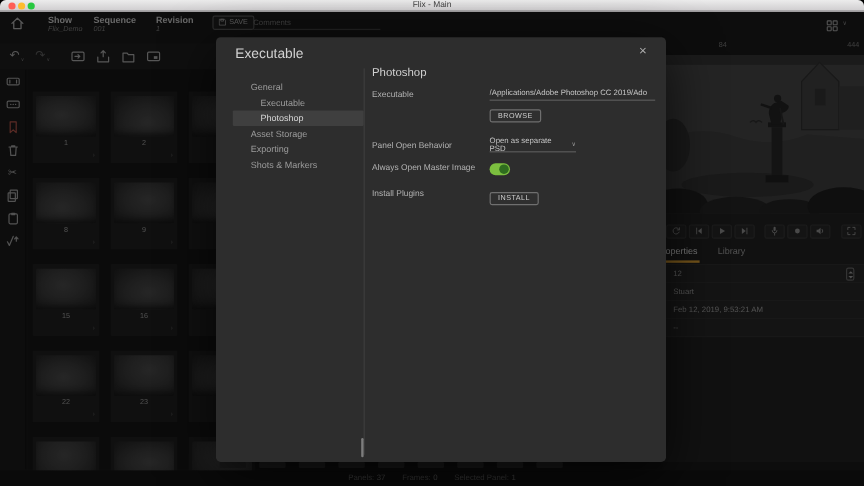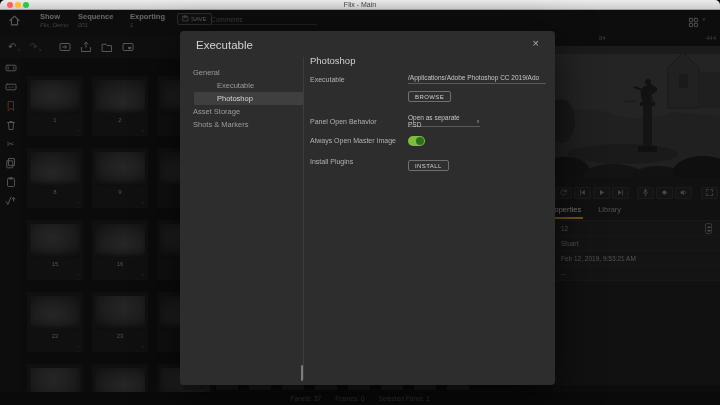--- a/index.html
+++ b/index.html
@@ -81,21 +81,21 @@
 .statusbar b{font-weight:normal;color:#6e6e6e;margin-left:2px}
 
 
 .dim{position:absolute;inset:0;background:rgba(0,0,0,.42);z-index:50}
 
 
 .dialog{position:absolute;left:180px;top:31px;width:375px;height:354px;background:#2d2d2d;border-radius:4px;box-shadow:0 12px 45px rgba(0,0,0,.7);z-index:100}
 .dtitle{position:absolute;left:16px;top:8px;font-size:11.5px;color:#d2d2d2}
 .dclose{position:absolute;right:16px;top:6px;font-size:11px;color:#b0b0b0;cursor:default}
 .dsidebar{position:absolute;left:0;top:35px;width:123px}
-.pref-item{position:relative;height:13px;line-height:13px;font-size:7.5px;color:#9c9c9c;padding-left:13px}
+.pref-item{position:relative;height:13px;line-height:13px;font-size:7.5px;color:#9c9c9c;padding-left:29px}
 .pref-item.ind{padding-left:37px}
 .pref-item.sel{background:#3f3f3f;color:#d8d8d8;margin-left:14px;padding-left:23px;border-radius:1px}
 .pref-item .chev{position:absolute;left:13px;top:0;font-size:6px;color:#8a8a8a}
 .ddivider{position:absolute;left:123px;top:26px;bottom:6px;width:1px;background:#3d3d3d}
 .dscroll{position:absolute;left:121px;bottom:4px;width:2px;height:16px;background:#7d7d7d;border-radius:1px}
 .dheading{position:absolute;left:130px;top:24px;font-size:9.5px;color:#d0d0d0}
 .dlabel{position:absolute;left:130px;font-size:7px;color:#b2b2b2}
 .lbl-exec{top:45px}.lbl-open{top:87px}.lbl-always{top:106px}.lbl-install{top:127px}
 .dinput{position:absolute;left:228px;top:40px;width:138px;height:13px;font-size:6.5px;color:#c6c6c6;border-bottom:1px solid #5a5a5a;line-height:13px;white-space:nowrap;overflow:hidden}
 .dbtn{position:absolute;left:228px;height:11px;padding:0 6px;border:1px solid #6f6f6f;border-radius:2px;font-size:6px;letter-spacing:.4px;color:#cfcfcf;display:flex;align-items:center;background:#2f2f2f}
@@ -124,21 +124,21 @@
         </svg></span>
     <div class="tgroup g-show" data-name="show-group">
       <div class="lab" data-name="show-label">Show</div>
       <div class="val" data-name="show-value">Flix_Demo</div>
     </div>
     <div class="tgroup g-seq" data-name="sequence-group">
       <div class="lab" data-name="sequence-label">Sequence</div>
       <div class="val" data-name="sequence-value">001</div>
     </div>
     <div class="tgroup g-rev" data-name="revision-group">
-      <div class="lab" data-name="revision-label">Exporting</div>
+      <div class="lab" data-name="revision-label">Revision</div>
       <div class="val" data-name="revision-value">1</div>
     </div>
     <div class="savebtn" data-name="save-button">
       <span data-name="save-icon"><svg viewBox="0 0 12 12">
             <path d="M1.8 1.8h7l1.4 1.4v7H1.8z" stroke="currentColor" fill="none" stroke-width="1" stroke-linecap="round" stroke-linejoin="round"></path>
             <rect x="4" y="1.8" width="3.4" height="2.6" stroke="currentColor" fill="none" stroke-width="1" stroke-linecap="round" stroke-linejoin="round"></rect>
           </svg></span>
       <span data-name="save-button-label">SAVE</span>
     </div>
     <input class="comments" data-name="comments-input" placeholder="Comments" style="">
@@ -405,20 +405,21 @@
   </div>
 
   <div class="dialog" data-name="preferences-dialog">
     <div class="dtitle" data-name="dialog-title">Executable</div>
     <span class="dclose" data-name="close-icon"><span class="g">×</span></span>
     <div class="dsidebar" data-name="preferences-sidebar" id="prefsidebar">
         <div class="pref-item" data-name="pref-sidebar-item-general"><span>General</span></div>
         <div class="pref-item ind" data-name="pref-sidebar-item-sketching"><span>Executable</span></div>
         <div class="pref-item ind sel" data-name="pref-sidebar-item-photoshop"><span>Photoshop</span></div>
         <div class="pref-item" data-name="pref-sidebar-item-asset-storage"><span>Asset Storage</span></div>
+        <div class="pref-item" data-name="pref-sidebar-item-exporting"><span>Exporting</span></div>
         <div class="pref-item" data-name="pref-sidebar-item-shots-markers"><span>Shots &amp; Markers</span></div>
       </div>
     <div class="ddivider" data-name="sidebar-divider"></div>
     <div class="dscroll" data-name="sidebar-scrollbar"></div>
 
     <div class="dheading" data-name="section-heading">Photoshop</div>
     <div class="dlabel lbl-exec" data-name="executable-label">Executable</div>
     <div class="dinput" data-name="executable-input">/Applications/Adobe Photoshop CC 2019/Ado</div>
     <div class="dbtn browse" data-name="browse-button">BROWSE</div>
     <div class="dlabel lbl-open" data-name="panel-open-behavior-label">Panel Open Behavior</div>

